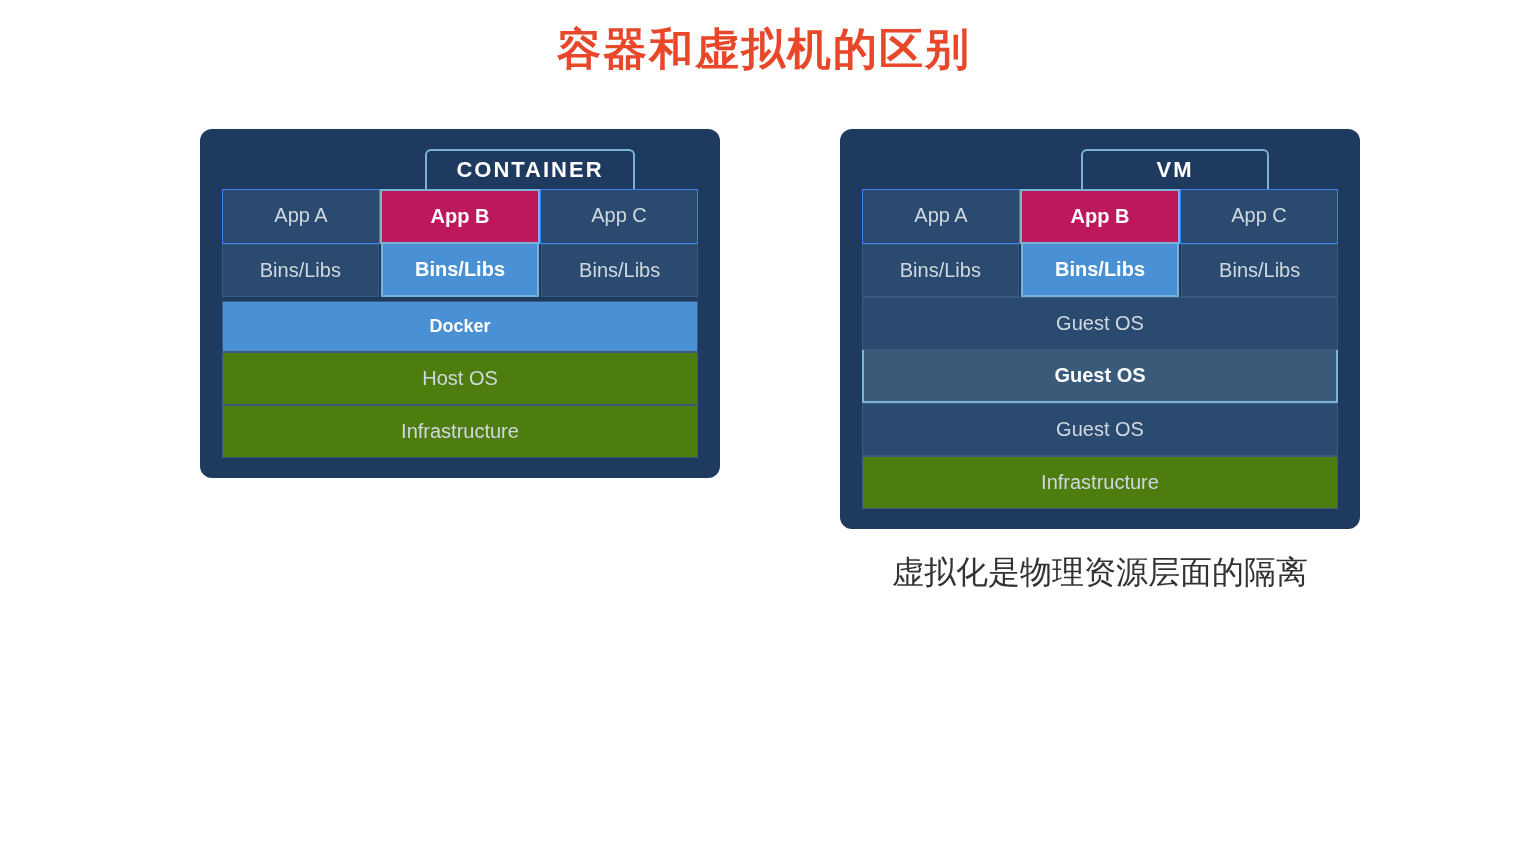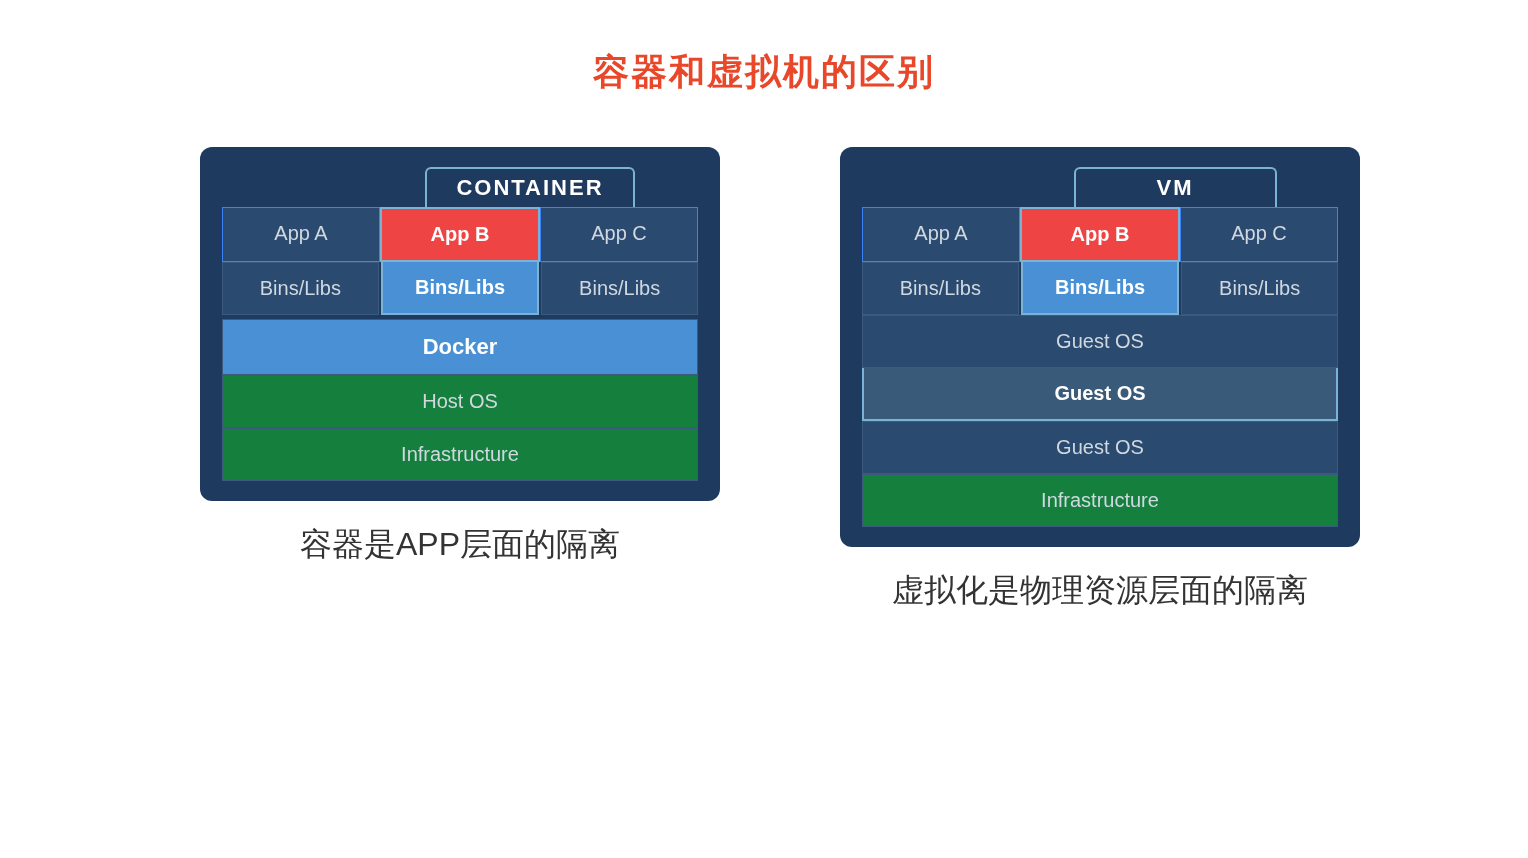--- a/index.html
+++ b/index.html
@@ -9,24 +9,24 @@
       background: #ffffff;
       display: flex;
       flex-direction: column;
       align-items: center;
       justify-content: flex-start;
       font-family: Arial, sans-serif;
       overflow: hidden;
     }
 
     .page-title {
-      font-size: 36px;
+      font-size: 44px;
       font-weight: bold;
       color: #e8472a;
-      margin-top: 48px;
+      margin-top: 20px;
       margin-bottom: 50px;
       letter-spacing: 2px;
     }
 
     .diagrams-row {
       display: flex;
       flex-direction: row;
       align-items: flex-start;
       justify-content: center;
       gap: 120px;
@@ -81,21 +81,21 @@
     .vm-badge {
       background: transparent;
       border: 2px solid #7ab3d4;
       border-bottom: none;
       border-radius: 6px 6px 0 0;
       padding: 6px 28px;
       color: #ffffff;
       font-size: 22px;
       font-weight: bold;
       letter-spacing: 2px;
-      width: 203px;
+      width: 188px;
       text-align: center;
       margin-left: 150px;
     }
 
     .apps-row {
       display: flex;
       flex-direction: row;
       gap: 0;
     }
 
@@ -104,21 +104,21 @@
       background: #2a4a6f;
       border: 1px solid #3b82f6;
       padding: 14px 0;
       text-align: center;
       color: #d0d8e0;
       font-size: 20px;
       font-weight: 500;
     }
 
     .app-cell.highlighted {
-      background: #ef4444;
+      background: #be185d;
       color: #ffffff;
       font-weight: bold;
       border: 2px solid #7ab3d4;
       border-top: none;
     }
 
     .bins-row {
       display: flex;
       flex-direction: row;
       gap: 2px;
@@ -137,35 +137,35 @@
 
     .bin-cell.highlighted {
       background: #4a90d4;
       color: #ffffff;
       font-weight: bold;
       border: 2px solid #7ab3d4;
       border-top: none;
     }
 
     .full-row {
-      background: #15803d;
+      background: #4d7c0f;
       border: 1px solid #3a5a7f;
       padding: 14px 0;
       text-align: center;
       color: #d0d8e0;
       font-size: 20px;
       font-weight: 500;
       width: 100%;
     }
 
     .full-row.docker {
       background: #4a90d4;
       color: #ffffff;
       font-weight: bold;
-      font-size: 22px;
+      font-size: 18px;
     }
 
     .guest-os-row {
       display: flex;
       flex-direction: column;
       gap: 0;
     }
 
     .guest-cell {
       flex: 1;
@@ -212,21 +212,20 @@
         <div class="bin-cell">Bins/Libs</div>
       </div>
 
       <div class="full-row docker" style="margin-top: 4px;">Docker</div>
 
       <div class="full-row">Host OS</div>
 
       <div class="full-row">Infrastructure</div>
 
     </div>
-    <div class="diagram-caption">容器是APP层面的隔离</div>
   </div>
 
   <div class="diagram-wrapper">
     <div class="diagram-box">
 
       <div class="container-label-row">
         <div class="vm-badge">VM</div>
       </div>
 
       <div class="apps-row">

